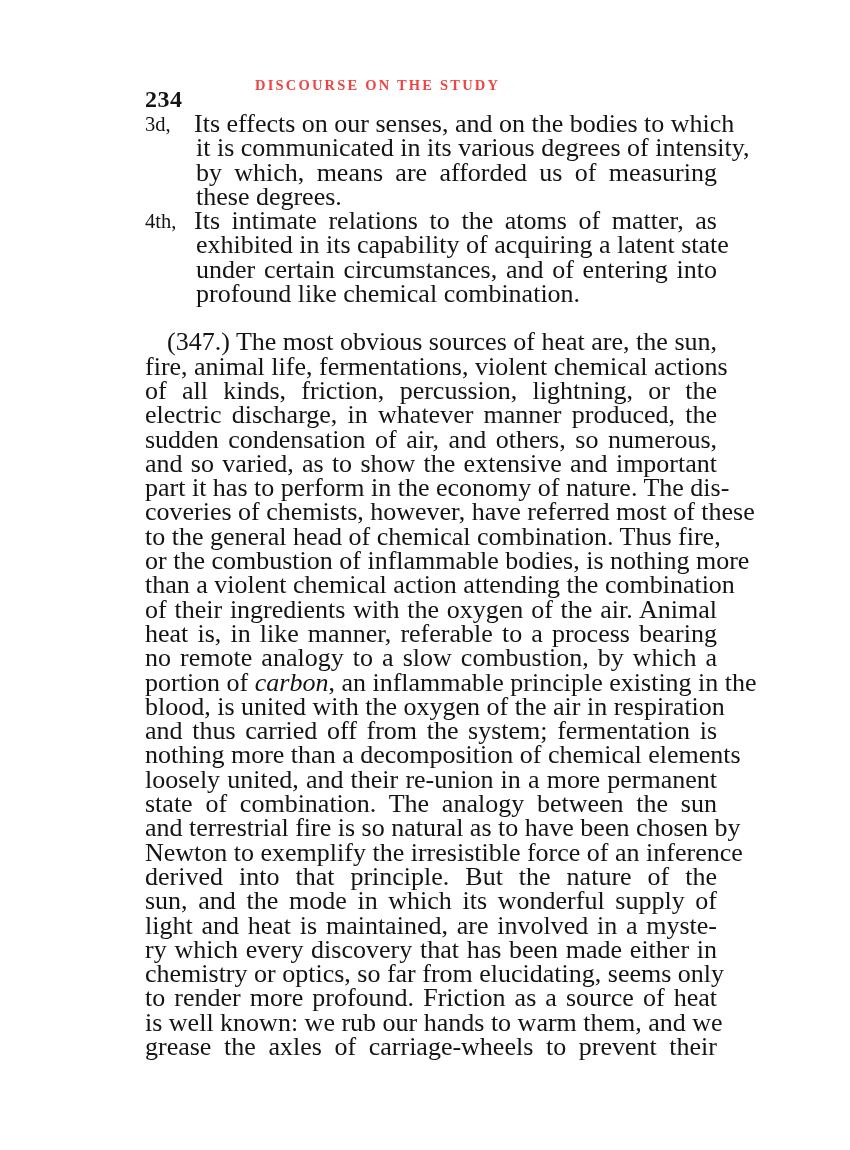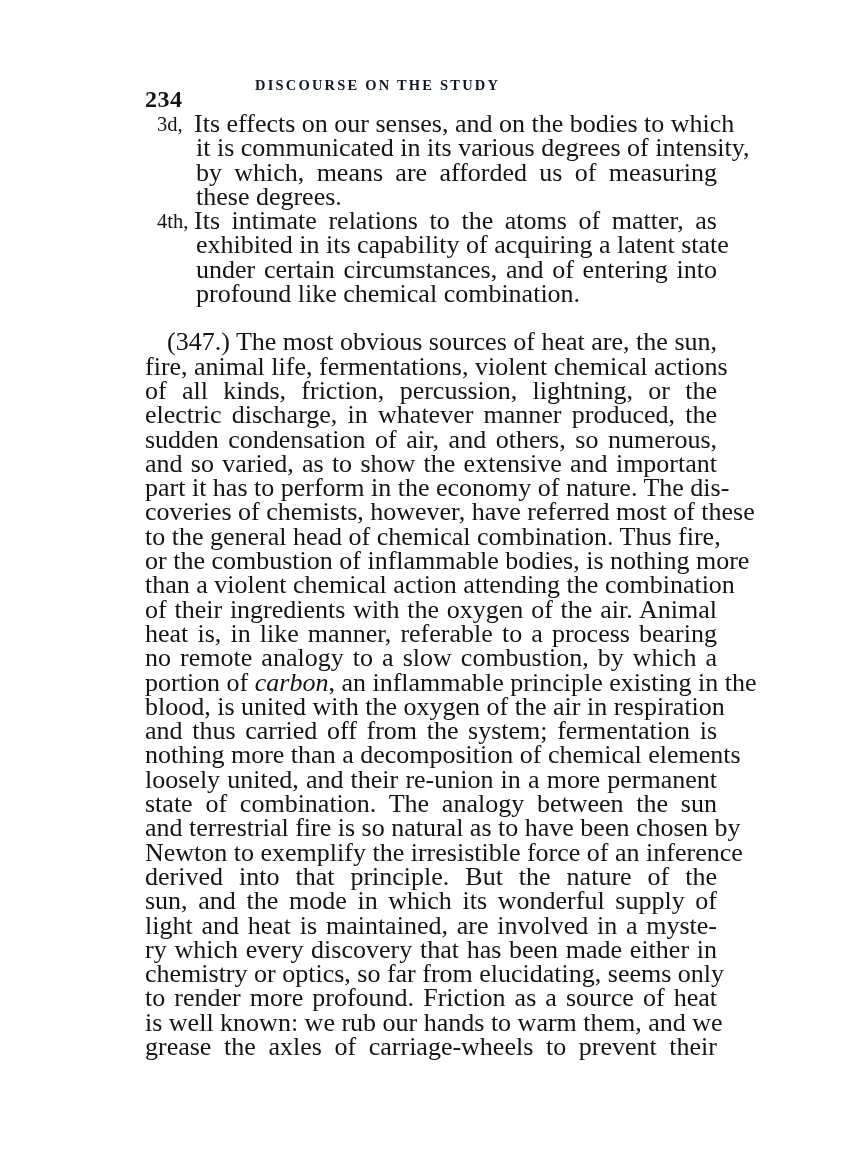--- a/index.html
+++ b/index.html
@@ -35,21 +35,21 @@
       letter-spacing: 0.5px;
     }
     .running-title {
       position: absolute;
       left: 110px;
       top: 15px;
       font-family: "Liberation Serif", serif;
       font-weight: bold;
       font-size: 14.5px;
       letter-spacing: 2.2px;
-      color: #0f172a;
+      color: #ef4444;
     }
     .text-line {
       display: block;
       height: 24.3px;
       line-height: 24.3px;
       font-family: "Liberation Serif", serif;
       font-size: 26px;
       white-space: nowrap;
       text-align: justify;
       text-align-last: justify;
@@ -58,21 +58,21 @@
       text-align-last: left;
     }
     .list {
       margin-top: 16px;
     }
     .list-item {
       position: relative;
     }
     .list-label {
       position: absolute;
-      left: 12px;
+      left: 0;
       top: 0;
       font-family: "Liberation Serif", serif;
       font-size: 20.5px;
       line-height: 24.3px;
     }
     .list-body {
       margin-left: 49px;
     }
     .list-body .text-line:first-child {
       margin-left: 0;

